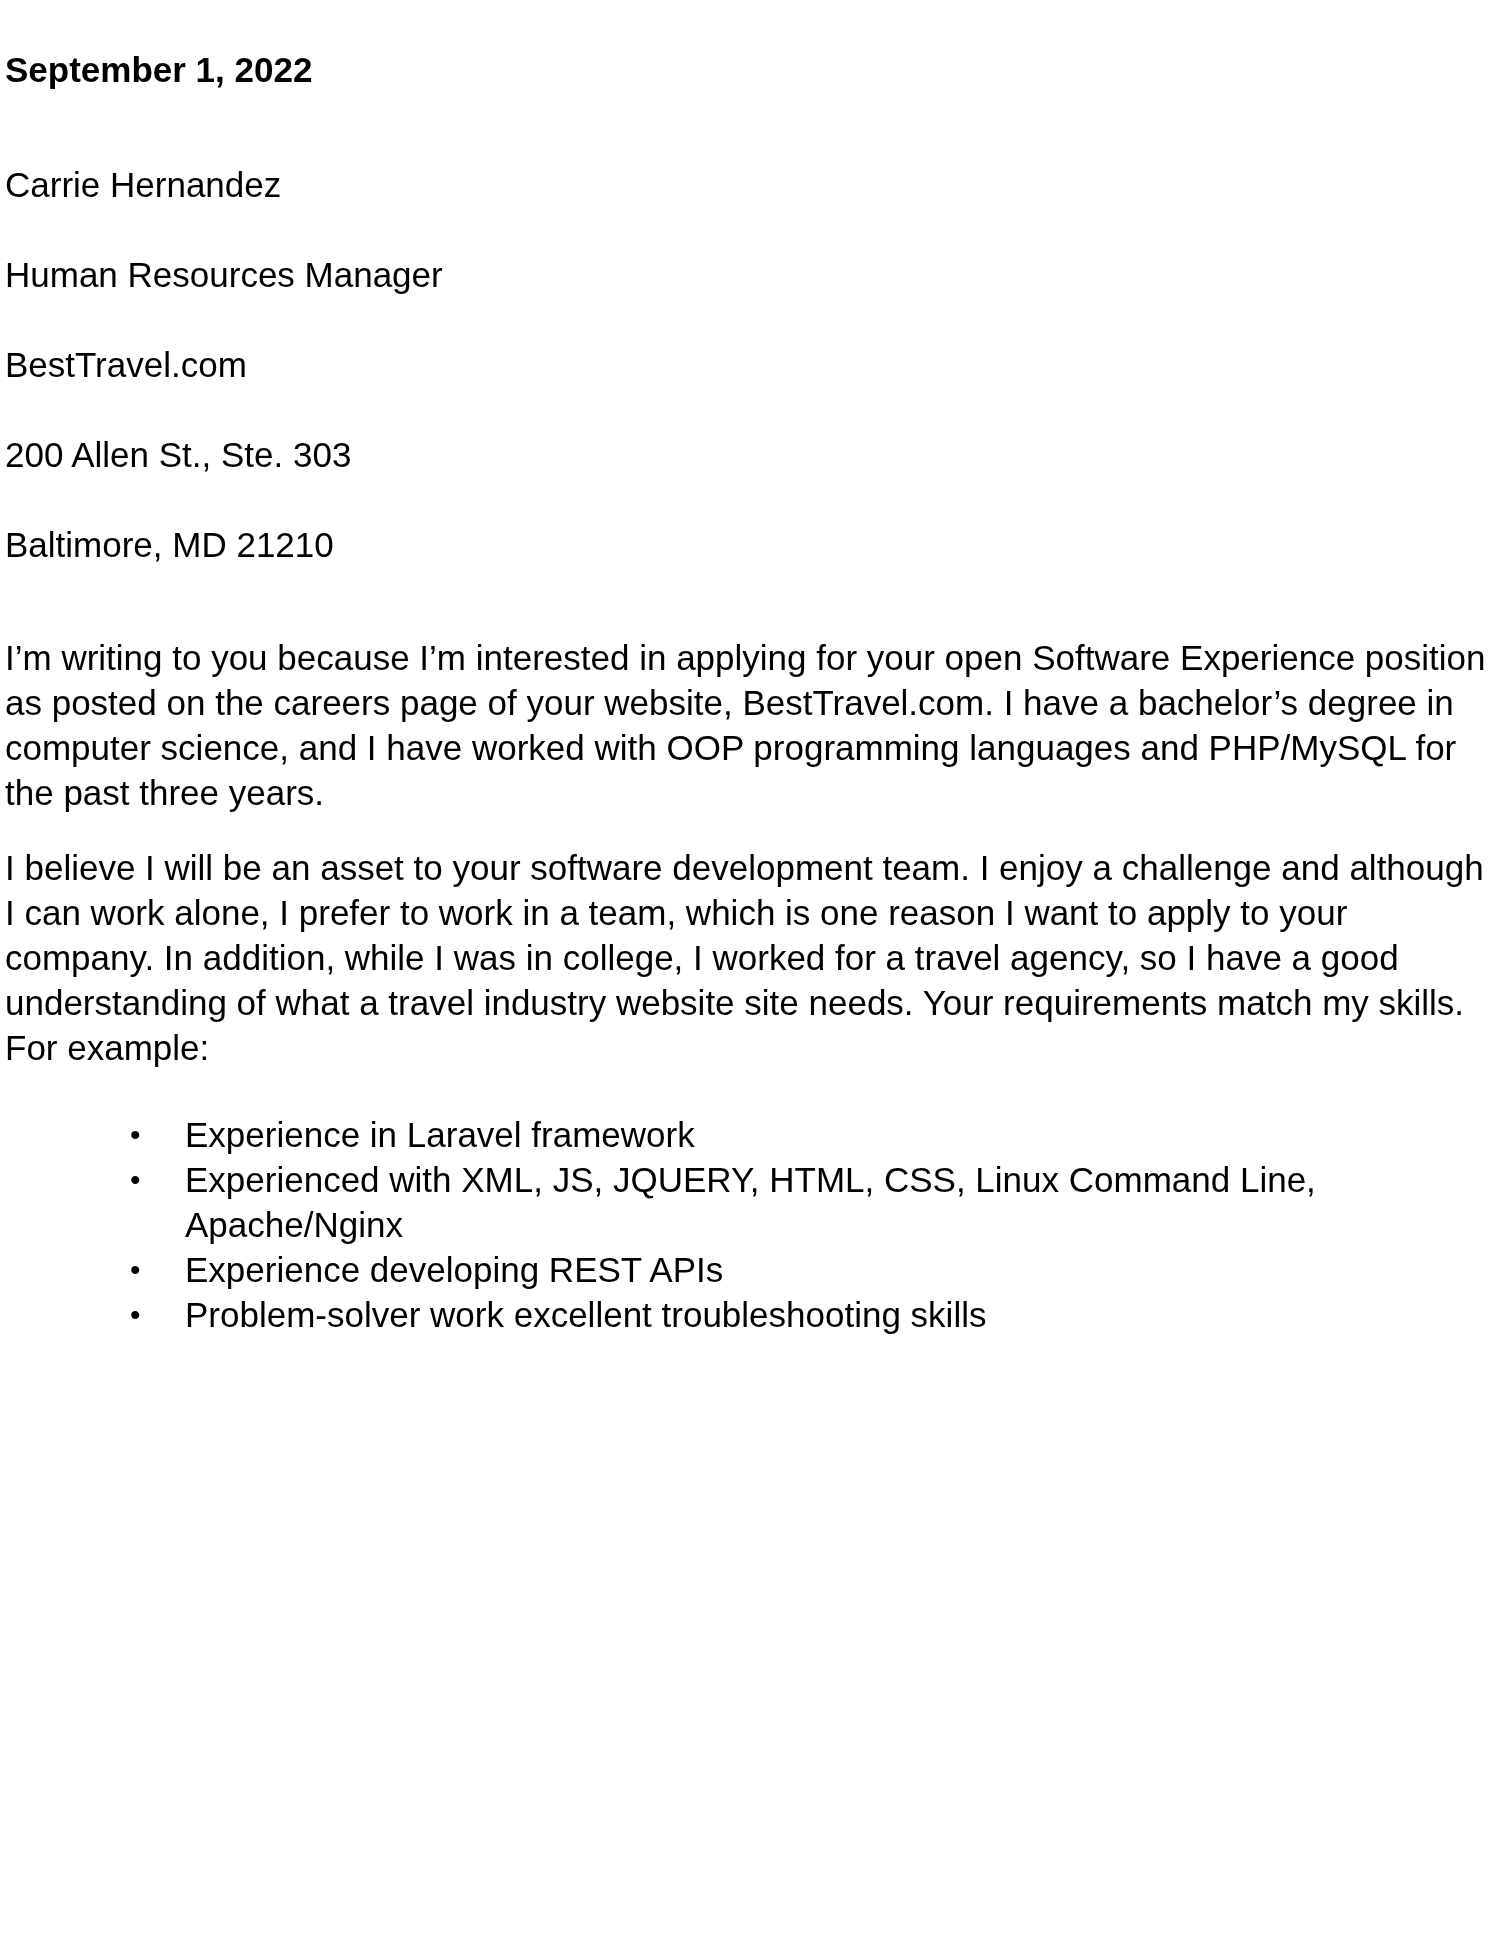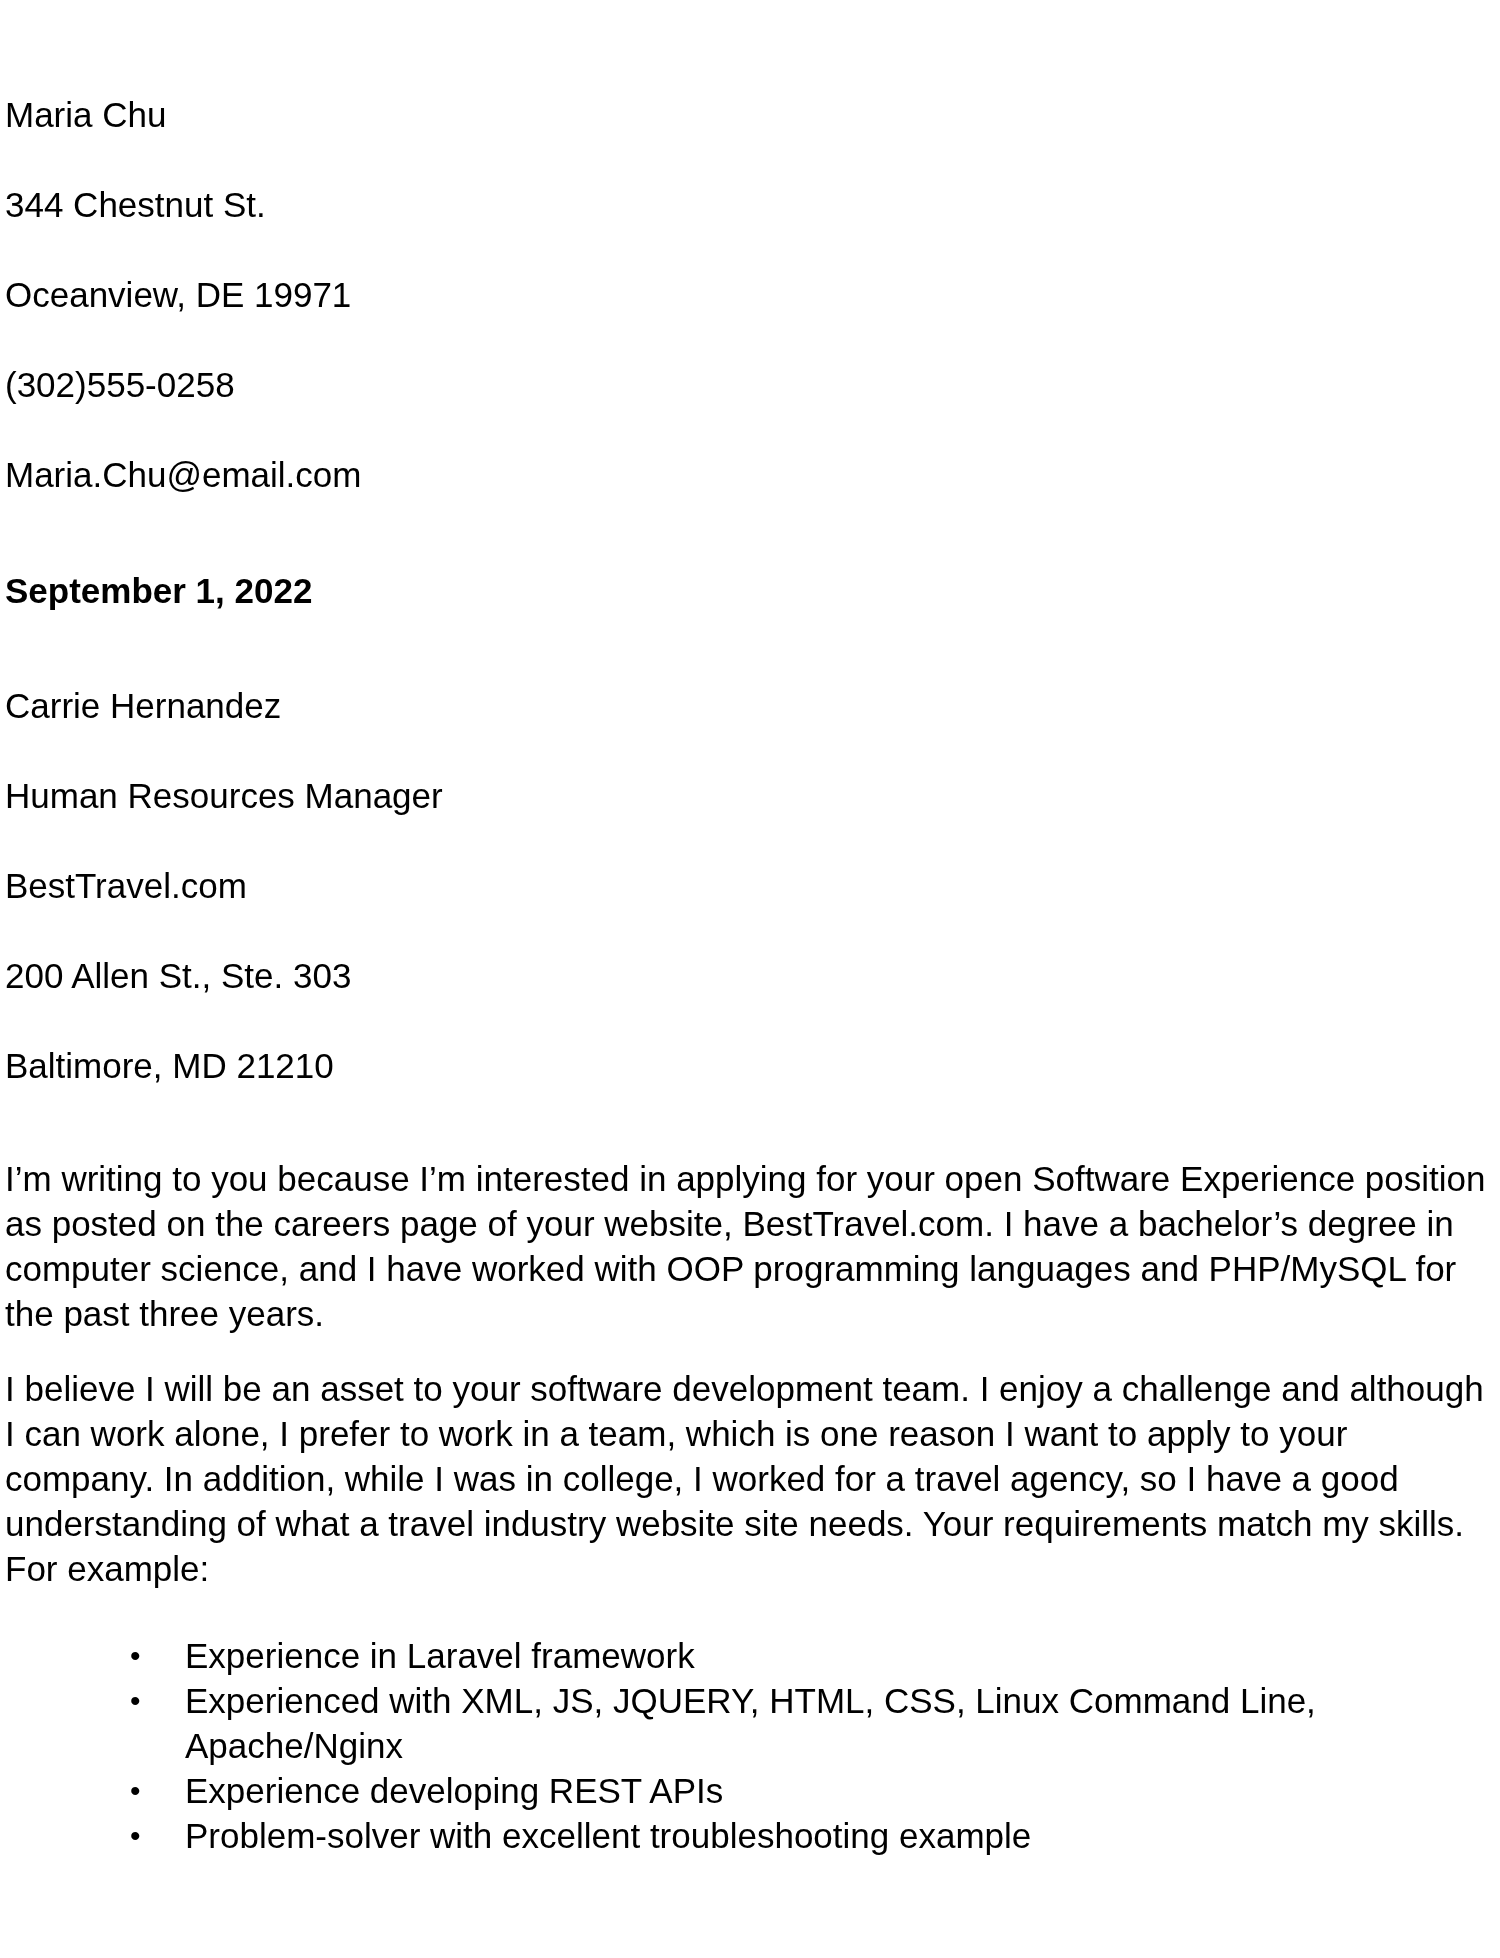--- a/index.html
+++ b/index.html
@@ -47,27 +47,20 @@
   ul.skills .skill-text {
     flex: 1 1 auto;
     white-space: pre-line;
   }
 </style>
 </head>
 <body>
 
 <div>
 
-  <div class="block mb26">
-    <div>Maria Chu</div>
-    <div>344 Chestnut St.</div>
-    <div>Oceanview, DE 19971</div>
-    <div>(302)555-0258</div>
-    <div>Maria.Chu@email.com</div>
-  </div>
 
   <div class="block mb25">September 1, 2022</div>
 
   <div class="block mb23">
     <div>Carrie Hernandez</div>
     <div>Human Resources Manager</div>
     <div>BestTravel.com</div>
     <div>200 Allen St., Ste. 303</div>
     <div>Baltimore, MD 21210</div>
   </div>
@@ -93,17 +86,17 @@
       <span class="bullet">•</span>
       <span class="skill-text">Experienced with XML, JS, JQUERY, HTML, CSS, Linux Command Line,
 Apache/Nginx</span>
     </li>
     <li>
       <span class="bullet">•</span>
       <span class="skill-text">Experience developing REST APIs</span>
     </li>
     <li>
       <span class="bullet">•</span>
-      <span class="skill-text">Problem-solver with excellent troubleshooting example</span>
+      <span class="skill-text">Problem-solver work excellent troubleshooting skills</span>
     </li>
   </ul>
 
 </div>
 
 </body></html>

